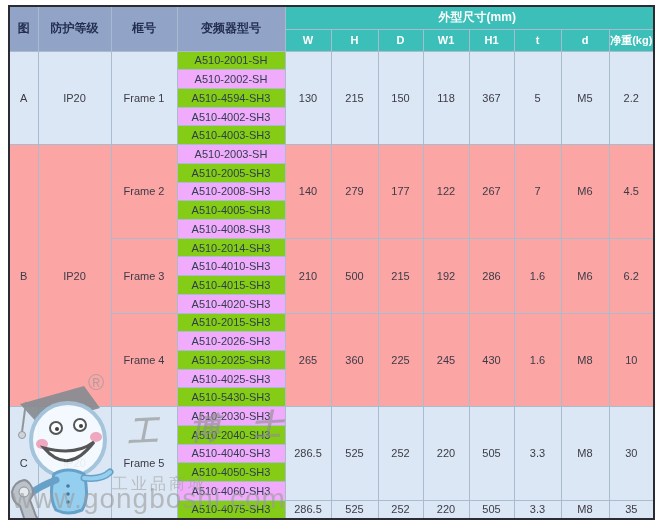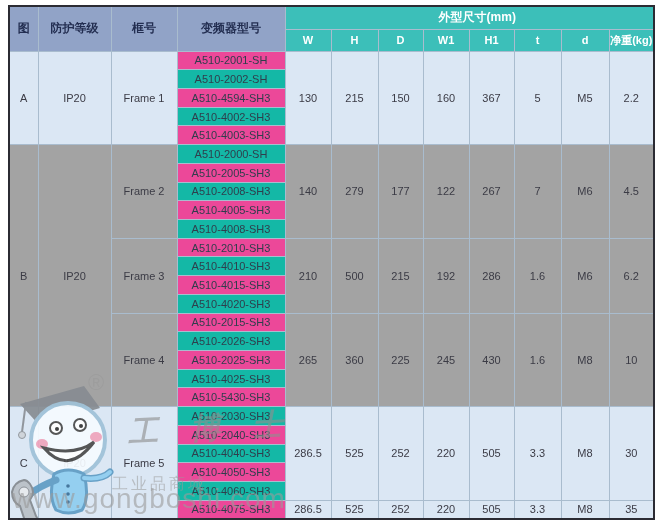--- a/index.html
+++ b/index.html
@@ -26,23 +26,23 @@
   thead th.dims-hd{
     background:#3cbfb9;color:#ffffff;font-size:12px;font-weight:bold;padding-left:16px;
   }
   thead th.sub-hd{
     background:#3cbfb9;color:#ffffff;font-size:11px;font-weight:bold;
   }
   thead tr.hd-r1{height:23px;}
   thead tr.hd-r2{height:22px;}
   tbody tr{height:18.72px;}
   tbody td.tint-a{background:#dbe7f4;}
-  tbody td.tint-b{background:#a3a3a3;}
-  tbody td.model-teal{background:#ec4899;color:#2f3e4c;}
-  tbody td.model-blue{background:#14b8a6;color:#2f3e4c;}
+  tbody td.tint-b{background:#fca5a5;}
+  tbody td.model-teal{background:#84cc16;color:#2f3e4c;}
+  tbody td.model-blue{background:#f0abfc;color:#2f3e4c;}
   tbody tr.seg-top td{border-top:1px solid #6f7a87;}
   
   .wm{position:absolute;pointer-events:none;color:#9b9b9b;z-index:5;}
   .wm-reg{left:88px;top:370px;font-size:22px;opacity:.7;}
   .wm-script{
     left:128px;top:408px;font-size:30px;font-style:italic;font-weight:bold;
     letter-spacing:12px;opacity:.62;color:#8f8f8f;transform:rotate(-3deg);
   }
   .wm-sub{left:112px;top:448px;font-size:16px;opacity:.55;letter-spacing:3px;margin-top:26px;}
   .wm-url{left:12px;top:459px;font-size:28px;opacity:.6;letter-spacing:1px;margin-top:24px;}
@@ -88,21 +88,21 @@
     </thead>
     <tbody id="spec-body">
         <tr class="seg-top">
           <td class="tint-a" rowspan="5">A</td>
           <td class="tint-a" rowspan="5">IP20</td>
           <td class="tint-a" rowspan="5">Frame 1</td>
           <td class="model-teal">A510-2001-SH</td>
           <td class="tint-a" rowspan="5">130</td>
           <td class="tint-a" rowspan="5">215</td>
           <td class="tint-a" rowspan="5">150</td>
-          <td class="tint-a" rowspan="5">160</td>
+          <td class="tint-a" rowspan="5">118</td>
           <td class="tint-a" rowspan="5">367</td>
           <td class="tint-a" rowspan="5">5</td>
           <td class="tint-a" rowspan="5">M5</td>
           <td class="tint-a" rowspan="5">2.2</td>
         </tr>
         <tr>
           <td class="model-blue">A510-2002-SH</td>
         </tr>
         <tr>
           <td class="model-teal">A510-4594-SH3</td>
@@ -110,21 +110,21 @@
         <tr>
           <td class="model-blue">A510-4002-SH3</td>
         </tr>
         <tr>
           <td class="model-teal">A510-4003-SH3</td>
         </tr>
         <tr class="seg-top">
           <td class="tint-b" rowspan="14">B</td>
           <td class="tint-b" rowspan="14">IP20</td>
           <td class="tint-b" rowspan="5">Frame 2</td>
-          <td class="model-blue">A510-2000-SH</td>
+          <td class="model-blue">A510-2003-SH</td>
           <td class="tint-b" rowspan="5">140</td>
           <td class="tint-b" rowspan="5">279</td>
           <td class="tint-b" rowspan="5">177</td>
           <td class="tint-b" rowspan="5">122</td>
           <td class="tint-b" rowspan="5">267</td>
           <td class="tint-b" rowspan="5">7</td>
           <td class="tint-b" rowspan="5">M6</td>
           <td class="tint-b" rowspan="5">4.5</td>
         </tr>
         <tr>
@@ -134,21 +134,21 @@
           <td class="model-blue">A510-2008-SH3</td>
         </tr>
         <tr>
           <td class="model-teal">A510-4005-SH3</td>
         </tr>
         <tr>
           <td class="model-blue">A510-4008-SH3</td>
         </tr>
         <tr class="seg-top">
           <td class="tint-b" rowspan="4">Frame 3</td>
-          <td class="model-teal">A510-2010-SH3</td>
+          <td class="model-teal">A510-2014-SH3</td>
           <td class="tint-b" rowspan="4">210</td>
           <td class="tint-b" rowspan="4">500</td>
           <td class="tint-b" rowspan="4">215</td>
           <td class="tint-b" rowspan="4">192</td>
           <td class="tint-b" rowspan="4">286</td>
           <td class="tint-b" rowspan="4">1.6</td>
           <td class="tint-b" rowspan="4">M6</td>
           <td class="tint-b" rowspan="4">6.2</td>
         </tr>
         <tr>

